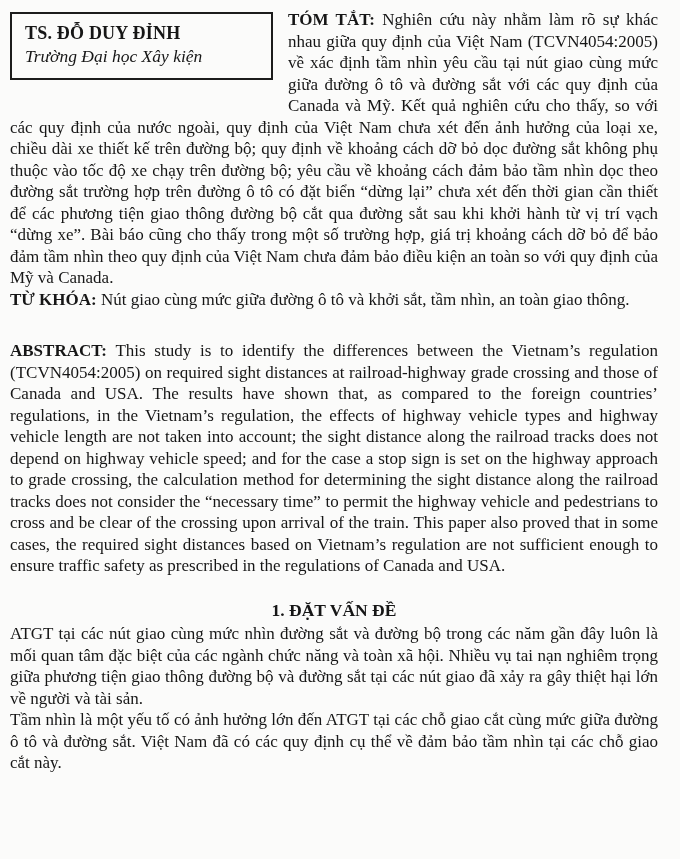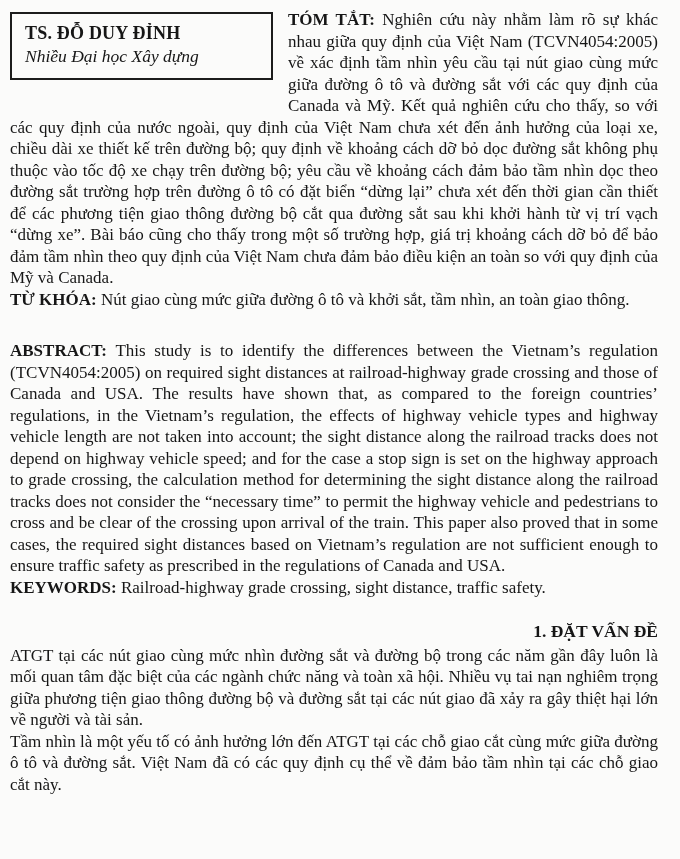--- a/index.html
+++ b/index.html
@@ -37,40 +37,39 @@
     font-style: italic;
     font-size: 17.5px;
     line-height: 23px;
   }
   .abstract-block { margin-top: 30px; }
   .section-heading {
     font-weight: bold;
     font-size: 17.5px;
     margin-top: 23px;
     margin-bottom: 2px;
-    text-align: right;
+    text-align: center;
   }
 </style>
 </head>
 <body>
 
 <div class="page">
 
   <div class="author-box">
     <div class="author-name">TS. ĐỖ DUY ĐỈNH</div>
-    <div class="author-affil">Nhiều Đại học Xây dựng</div>
+    <div class="author-affil">Trường Đại học Xây kiện</div>
   </div>
 
   <p><span class="b">TÓM TẮT:</span> <span>Nghiên cứu này nhằm làm rõ sự khác nhau giữa quy định của Việt Nam (TCVN4054:2005) về xác định tầm nhìn yêu cầu tại nút giao cùng mức giữa đường ô tô và đường sắt với các quy định của Canada và Mỹ. Kết quả nghiên cứu cho thấy, so với các quy định của nước ngoài, quy định của Việt Nam chưa xét đến ảnh hưởng của loại xe, chiều dài xe thiết kế trên đường bộ; quy định về khoảng cách dỡ bỏ dọc đường sắt không phụ thuộc vào tốc độ xe chạy trên đường bộ; yêu cầu về khoảng cách đảm bảo tầm nhìn dọc theo đường sắt trường hợp trên đường ô tô có đặt biển  “dừng lại” chưa xét đến thời gian cần thiết để các phương tiện giao thông đường bộ cắt qua đường sắt sau khi khởi hành từ vị trí vạch “dừng xe”. Bài báo cũng cho thấy trong một số trường hợp, giá trị khoảng cách dỡ bỏ để bảo đảm tầm nhìn theo quy định của Việt Nam chưa đảm bảo điều kiện an toàn so với quy định của Mỹ và Canada.</span></p>
 
   <p><span class="b">TỪ KHÓA:</span> <span>Nút giao cùng mức giữa đường ô tô và khởi sắt, tầm nhìn, an toàn giao thông.</span></p>
 
   <div class="abstract-block">
     <p><span class="b">ABSTRACT:</span> <span>This study is to identify the differences between the Vietnam’s regulation (TCVN4054:2005) on required sight distances at railroad-highway grade crossing and those of Canada and USA. The results have shown that, as compared to the foreign countries’ regulations, in the Vietnam’s regulation, the effects of highway vehicle types and highway vehicle length are not taken into account; the sight distance along the railroad tracks does not depend on highway vehicle speed; and for the case a stop sign is set on the highway approach to grade crossing, the calculation method for determining the sight distance along the railroad tracks does not consider the “necessary time” to permit the highway vehicle and pedestrians to cross and be clear of the crossing upon arrival of the train. This paper also proved that in some cases, the required sight distances based on Vietnam’s regulation are not sufficient enough to ensure traffic safety as prescribed in the regulations of Canada and USA.</span></p>
-    <p><span class="b">KEYWORDS:</span> <span>Railroad-highway grade crossing, sight distance, traffic safety.</span></p>
   </div>
 
   <div class="section-heading">1. ĐẶT VẤN ĐỀ</div>
 
   <p>ATGT tại các nút giao cùng mức nhìn đường sắt và đường bộ trong các năm gần đây luôn là mối quan tâm đặc biệt của các ngành chức năng và toàn xã hội. Nhiều vụ tai nạn nghiêm trọng giữa phương tiện giao thông đường bộ và đường sắt tại các nút giao đã xảy ra gây thiệt hại lớn về người và tài sản.</p>
   <p>Tầm nhìn là một yếu tố có ảnh hưởng lớn đến ATGT tại các chỗ giao cắt cùng mức giữa đường ô tô và đường sắt. Việt Nam đã có các quy định cụ thể về đảm bảo tầm nhìn tại các chỗ giao cắt này.</p>
 
 </div>
 
 </body></html>

